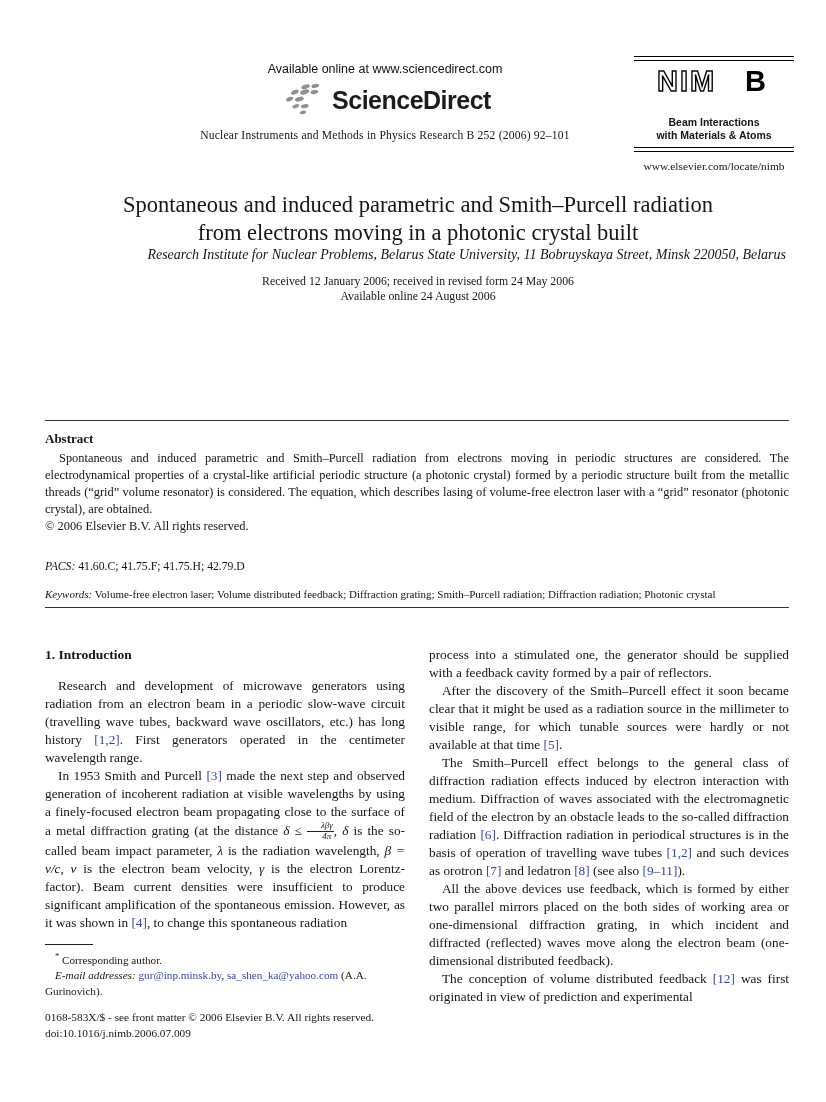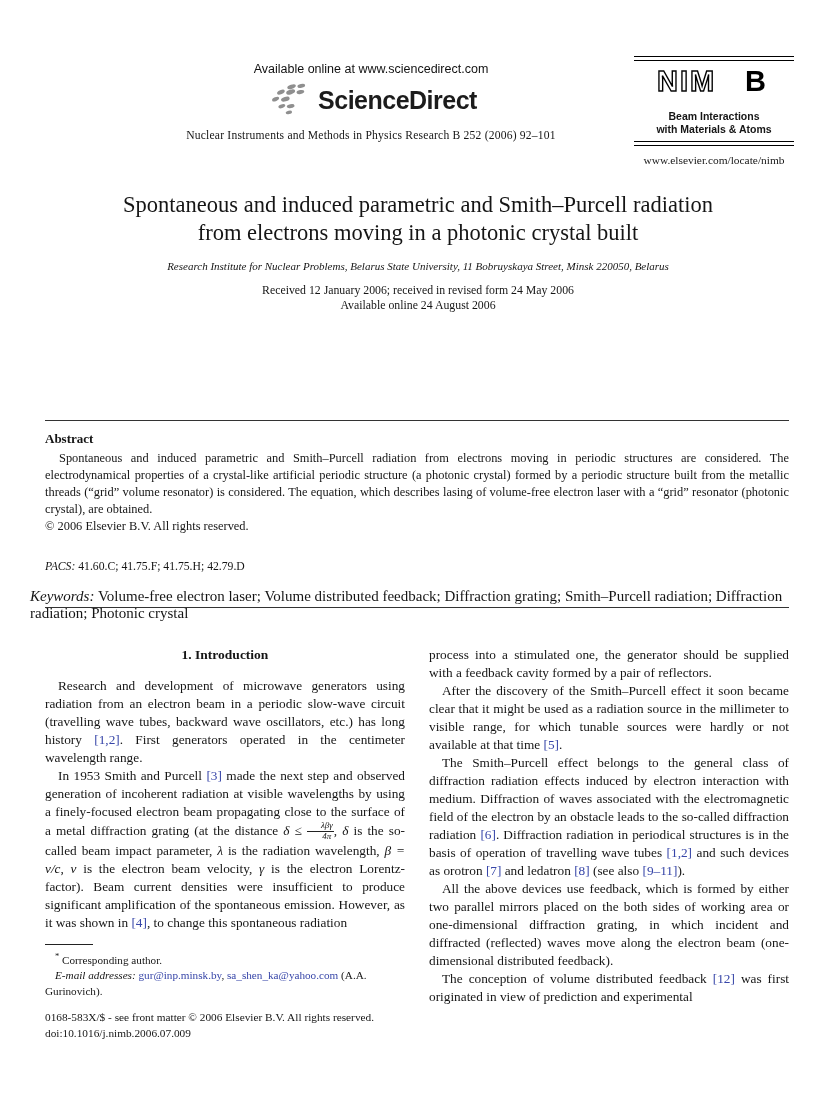--- a/index.html
+++ b/index.html
@@ -2,54 +2,54 @@
 <html><head>
 <meta charset="utf-8">
 <style>
   html,body{margin:0;padding:0;background:#e8e8e8;}
   .page{position:relative;width:826px;height:1102px;background:#ffffff;margin:0 auto;
         font-family:"Liberation Serif","DejaVu Serif",serif;color:#151515;overflow:hidden;}
 
   
   .elsevier-block{position:absolute;left:44px;top:60px;width:112px;text-align:center;}
   .elsevier-block .wordmark{font-size:16px;letter-spacing:1px;margin-top:2px;}
-  .center-block{position:absolute;left:136px;top:62px;width:470px;text-align:center;}
+  .center-block{position:absolute;left:150px;top:62px;width:470px;text-align:center;}
   .avail{font-family:"Liberation Sans","DejaVu Sans",sans-serif;font-size:12.5px;color:#111;}
   .sd-row{display:flex;align-items:center;justify-content:center;gap:7px;margin-top:4px;}
   .sd-word{font-family:"Liberation Sans","DejaVu Sans",sans-serif;font-weight:bold;
            font-size:25px;letter-spacing:-0.5px;color:#1c1c1c;}
   .journal-line{font-size:11.6px;margin-top:9px;letter-spacing:0.2px;}
   .nimb-block{position:absolute;right:32px;top:56px;width:160px;text-align:center;}
   .dbl{height:3px;border-top:1.4px solid #000;border-bottom:1.4px solid #000;}
   .nimb-tag{font-family:"Liberation Sans","DejaVu Sans",sans-serif;font-weight:bold;
-            font-size:10.5px;line-height:12.5px;margin-top:8px;}
+            font-size:10.5px;line-height:12.5px;margin-top:14px;}
   .locate{font-size:11.4px;margin-top:8px;}
 
   
   .title-block{position:absolute;left:50px;right:40px;top:191px;text-align:center;}
   .title-line{font-size:22.5px;line-height:28px;}
   .authors{margin-top:18px;font-size:16px;}
-  .affil{margin-top:13px;font-size:11px;font-style:italic;}
+  .affil{font-size:14px;font-style:italic;text-align:right;}
   .received{margin-top:11px;font-size:11.8px;line-height:14.5px;}
 
   .rule{position:absolute;left:45px;right:37px;border:0;border-top:1px solid #333;margin:0;}
 
   
   .abstract{position:absolute;left:45px;right:37px;top:431px;}
   .abs-head{font-weight:bold;font-size:13px;}
   .abs-body{margin-top:3px;font-size:12.4px;line-height:17px;text-align:justify;text-indent:14px;}
   .abs-copy{font-size:12.4px;line-height:17px;}
   .pacs{position:absolute;left:45px;right:37px;top:560px;font-size:11.7px;}
-  .keywords{position:absolute;left:30px;right:37px;top:588px;font-size:15px;}
+  .keywords{position:absolute;left:45px;right:37px;top:588px;font-size:11px;}
   .lbl-it{font-style:italic;}
 
   
   .columns{position:absolute;left:45px;right:37px;top:646px;display:flex;gap:24px;}
   .col{width:360px;}
-  .sec-head{font-weight:bold;font-size:13.5px;line-height:18px;margin:0 0 13px 0;text-align:center;}
+  .sec-head{font-weight:bold;font-size:13.5px;line-height:18px;margin:0 0 13px 0;}
   .para{margin:0;font-size:13.3px;line-height:18px;text-align:justify;}
   .para.ind{text-indent:13px;}
   .ref{color:#3645a8;}
   .it{font-style:italic;}
   .sup{vertical-align:super;font-size:8.5px;}
   .frac{display:inline-block;vertical-align:-0.45em;text-align:center;
         font-size:9px;line-height:1.1;font-style:italic;}
   .frac .num{display:block;border-bottom:1px solid #222;padding:0 1px;}
   .frac .den{display:block;}
 

